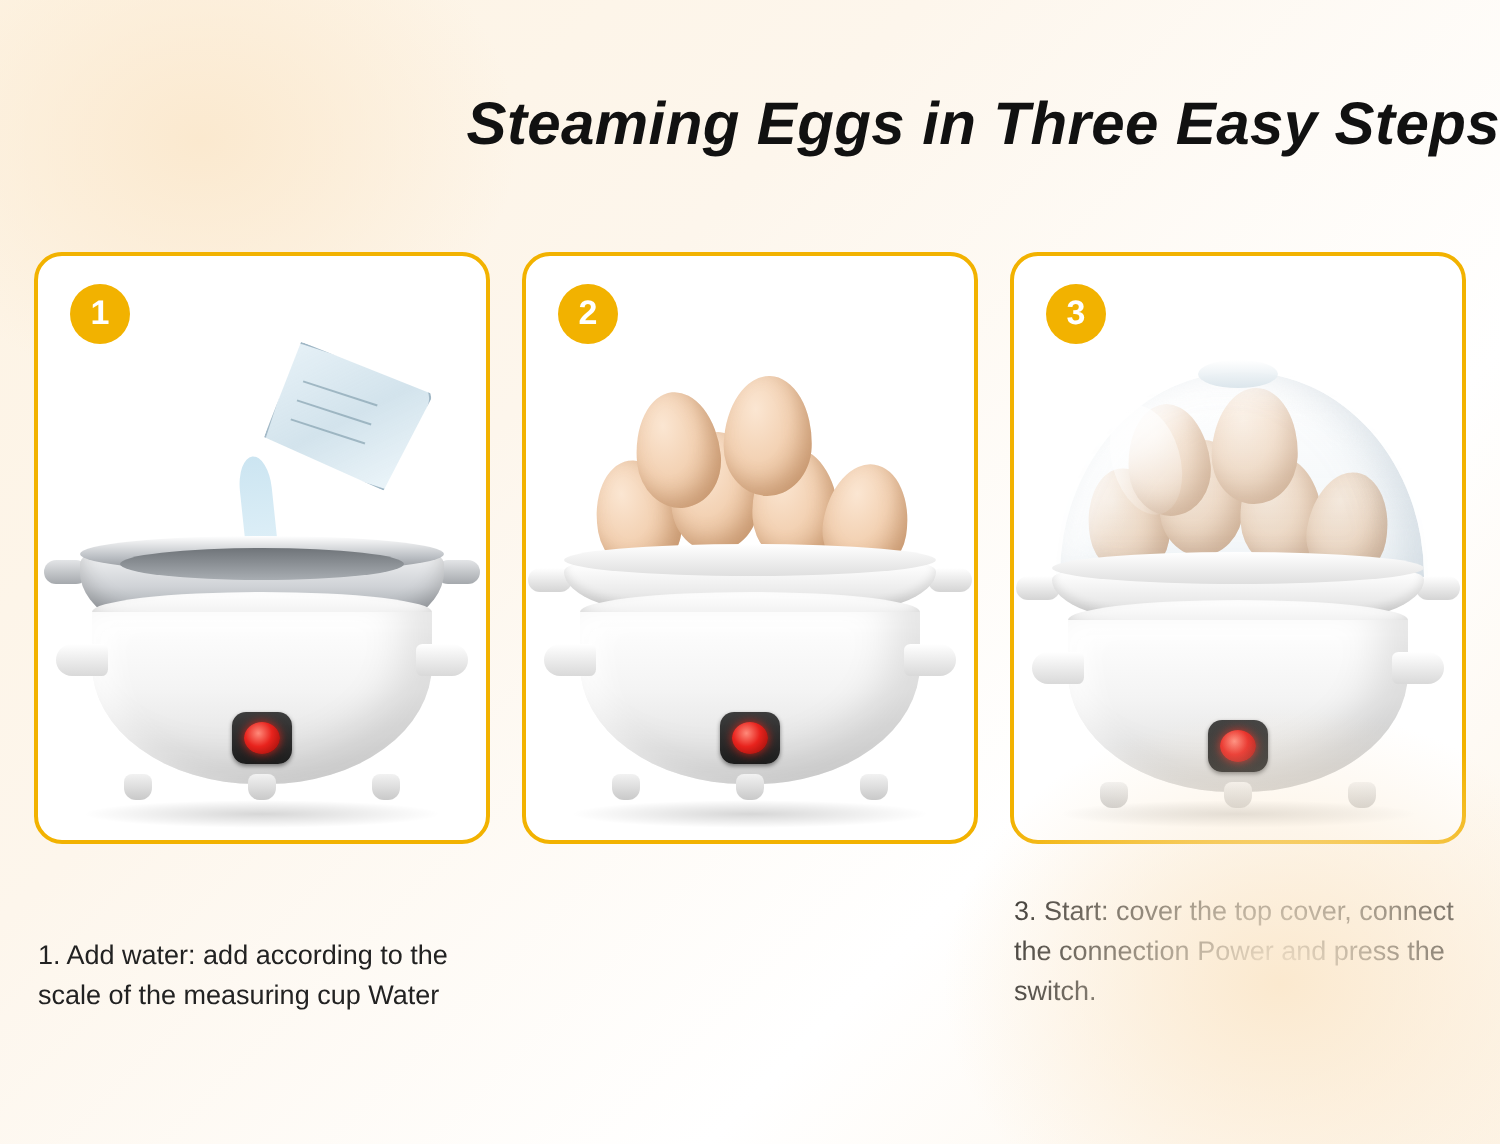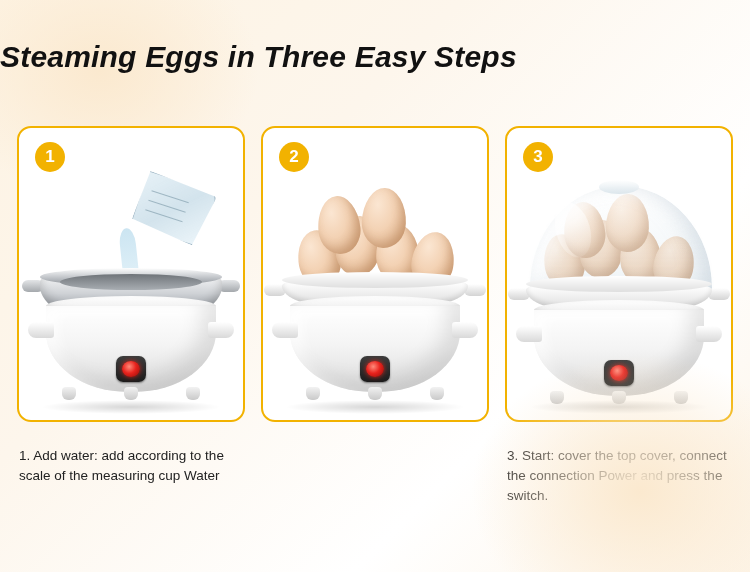--- a/index.html
+++ b/index.html
@@ -34,24 +34,24 @@
     content: "";
     position: absolute;
     right: -60px; bottom: -60px;
     width: 340px; height: 280px;
     background: radial-gradient(ellipse at center, #fbe9cf 0%, rgba(251,233,207,0) 70%);
     pointer-events: none;
   }
 
   #title {
     position: absolute;
-    top: 40px;
+    top: 46px;
     left: 0;
     width: 750px;
-    text-align: left;
+    text-align: right;
     font-size: 30px;
     font-weight: bold;
     font-style: italic;
     color: #111111;
     letter-spacing: 0.2px;
   }
 
   .panel {
     position: absolute;
     top: 126px;
@@ -84,21 +84,21 @@
   }
 
   .caption {
     position: absolute;
     top: 446px;
     width: 224px;
     font-size: 13.5px;
     line-height: 20px;
     color: #222222;
   }
-  #caption-1 { left: 19px; }
+  #caption-1 { left: 19px; margin-top: 22px; }
   #caption-2 { left: 263px; }
   #caption-3 { left: 507px; }
 
   .scene {
     position: absolute;
     left: 0;
     top: 0;
     width: 224px;
     height: 292px;
   }

